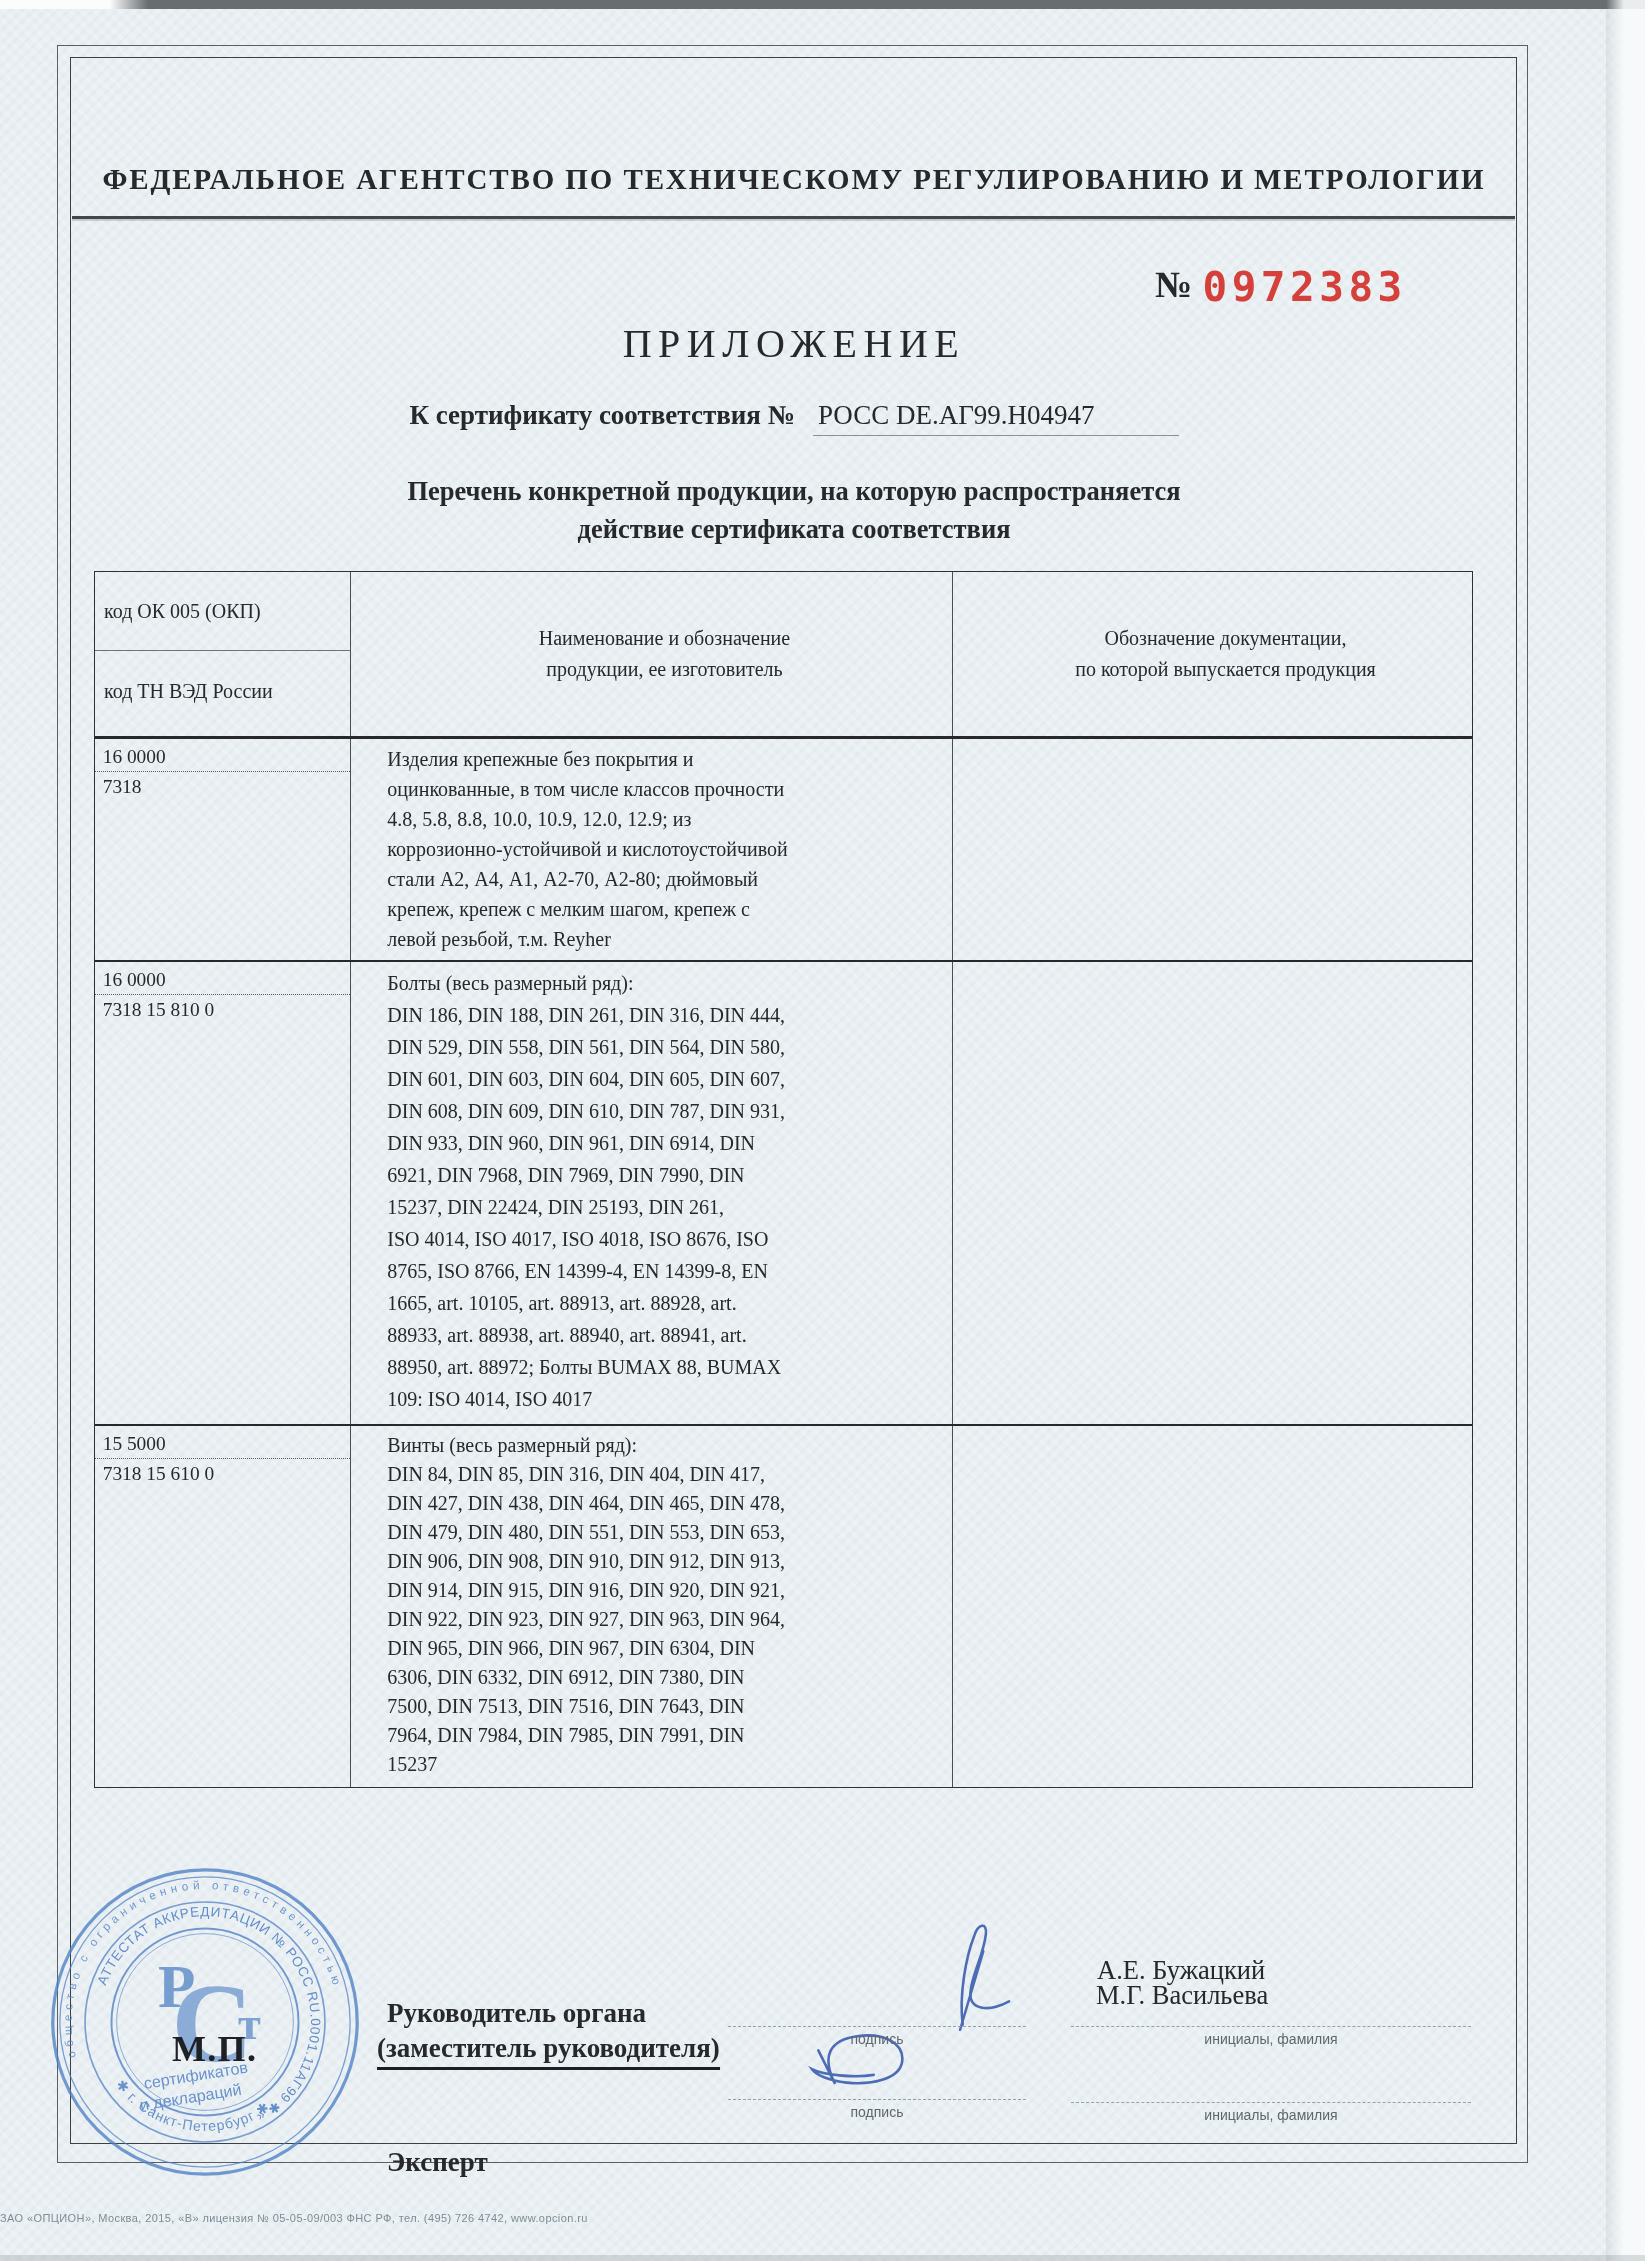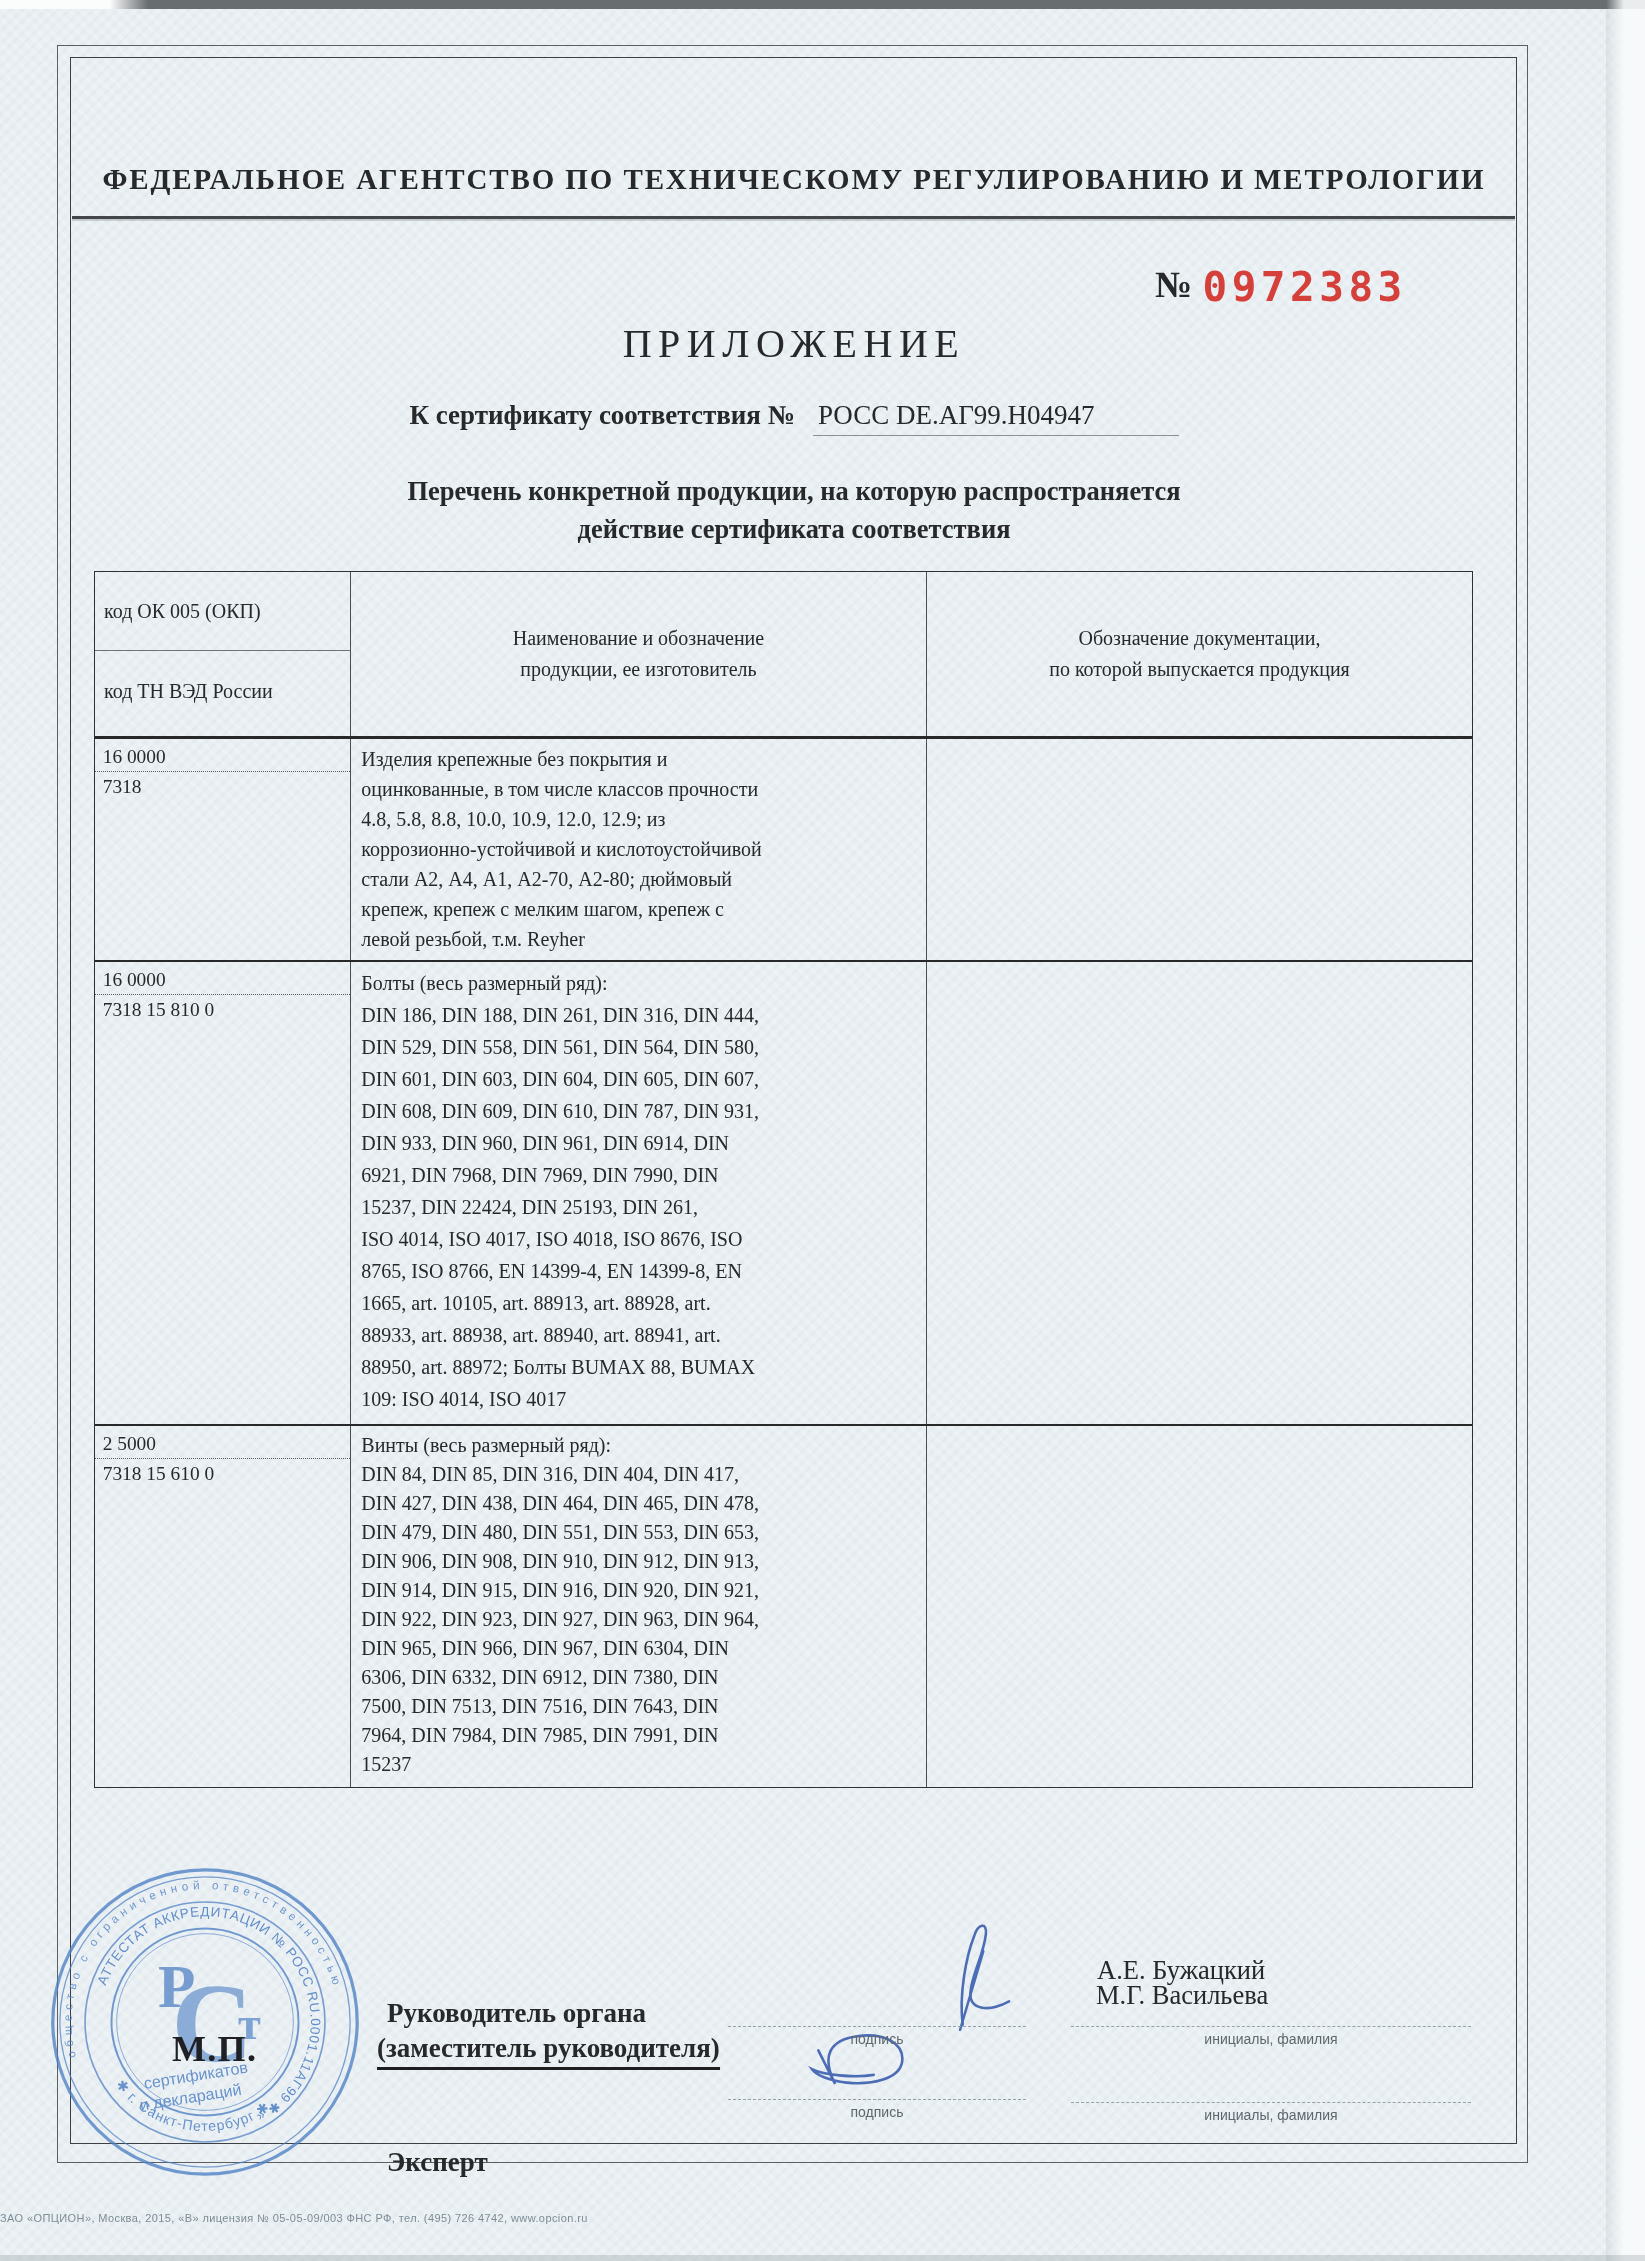--- a/index.html
+++ b/index.html
@@ -48,21 +48,21 @@
   .cert-line .cert-label { font-weight:bold; }
   .cert-line .cert-value { display:inline-block; margin-left:18px; padding:0 84px 3.9px 5.2px;
     border-bottom:1.9px solid #8a9196; }
 
   .subtitle { position:absolute; left:71px; top:472px; width:1446px; text-align:center;
     font-size:26.5px; font-weight:bold; line-height:1.45; white-space:pre-line; }
 
   
   .prod-table { position:absolute; left:94px; top:571px; width:1379px;
     border:1.9px solid #2e3133; }
-  .t-row { display:flex; width:100%; }
+  .t-row { display:flex; width:100%;gap:26px; }
   .t-row + .t-row { border-top:2.6px solid #26282a; }
   .t-head { height:165px; border-bottom:1.3px solid #26282a; }
   .t-r1 { height:223px; }
   .t-r2 { height:464px; }
   .t-r3 { height:363px; }
   .c1 { width:256px; border-right:1.3px solid #4a4e51; }
   .c2 { width:576px; border-right:1.3px solid #4a4e51; }
   .c3 { flex:1; }
   .head-c1-top { height:79px; border-bottom:1.3px solid #6f7477; display:flex; align-items:center; padding-left:9px;
     font-size:20px; }
@@ -188,21 +188,21 @@
 88950, art. 88972; Болты BUMAX 88, BUMAX
 109: ISO 4014, ISO 4017</div>
       </div>
       <div class="c3">
         <div class="docs-cell"></div>
       </div>
     </div>
 
     <div class="t-row t-r3">
       <div class="c1">
-        <div class="code-top">2 5000</div>
+        <div class="code-top">15 5000</div>
         <div class="code-sep"></div>
         <div class="code-bot">7318 15 610 0</div>
       </div>
       <div class="c2">
         <div class="prod-text">Винты (весь размерный ряд):
 DIN 84, DIN 85, DIN 316, DIN 404, DIN 417,
 DIN 427, DIN 438, DIN 464, DIN 465, DIN 478,
 DIN 479, DIN 480, DIN 551, DIN 553, DIN 653,
 DIN 906, DIN 908, DIN 910, DIN 912, DIN 913,
 DIN 914, DIN 915, DIN 916, DIN 920, DIN 921,

